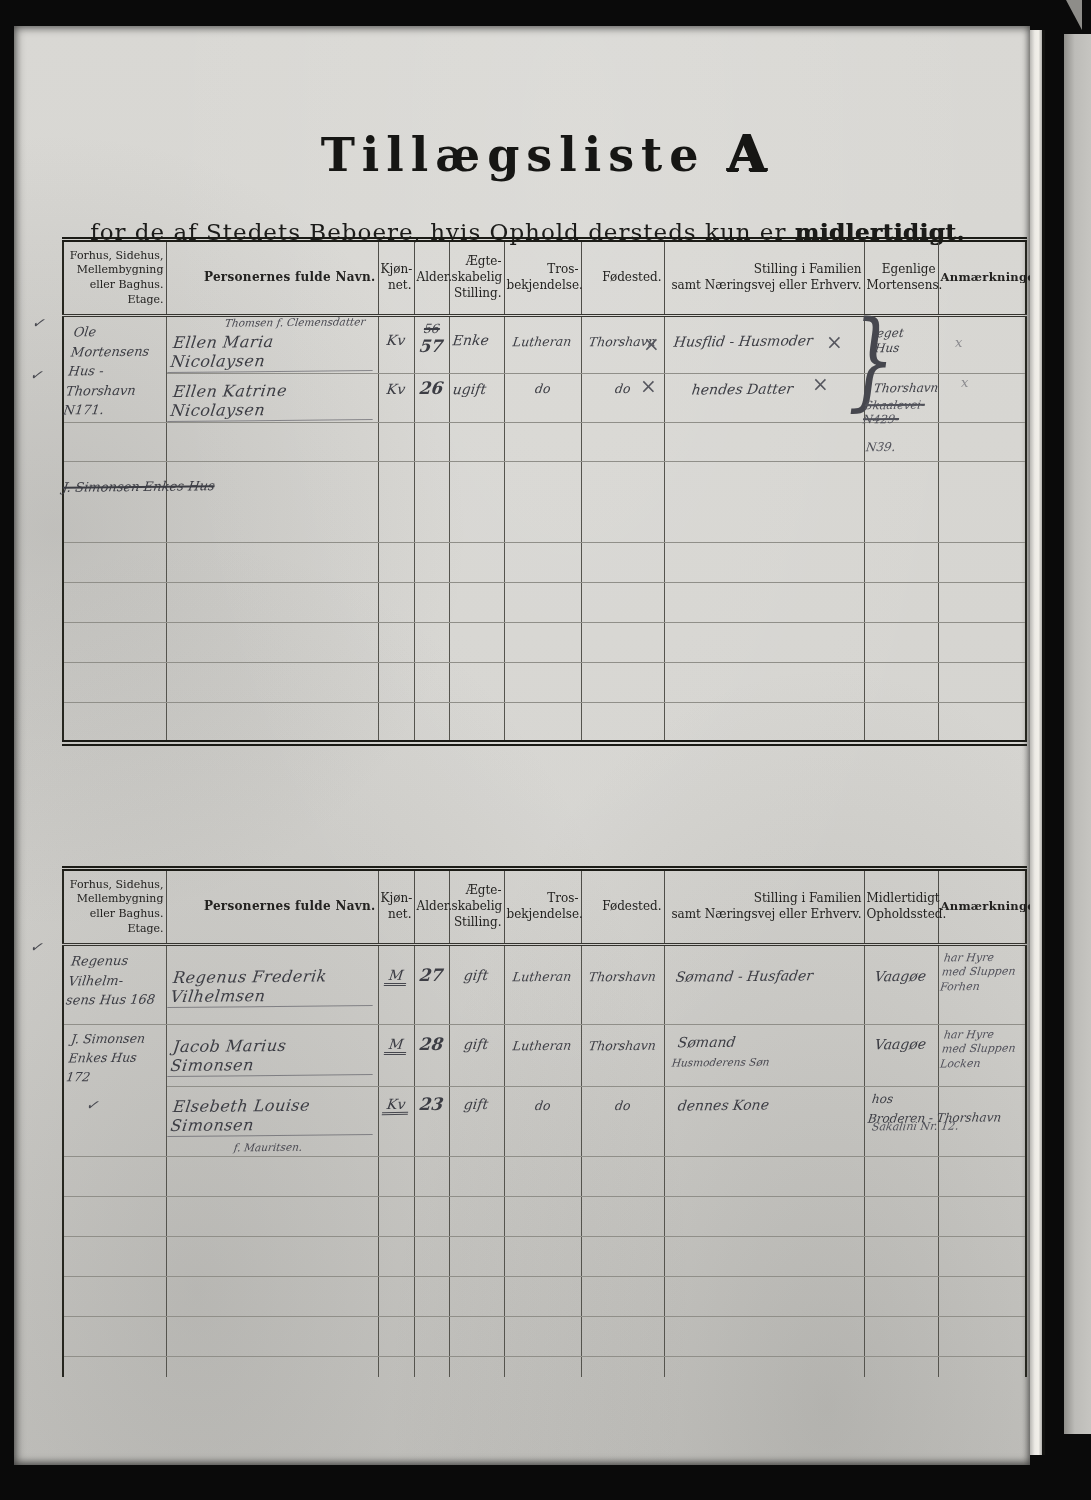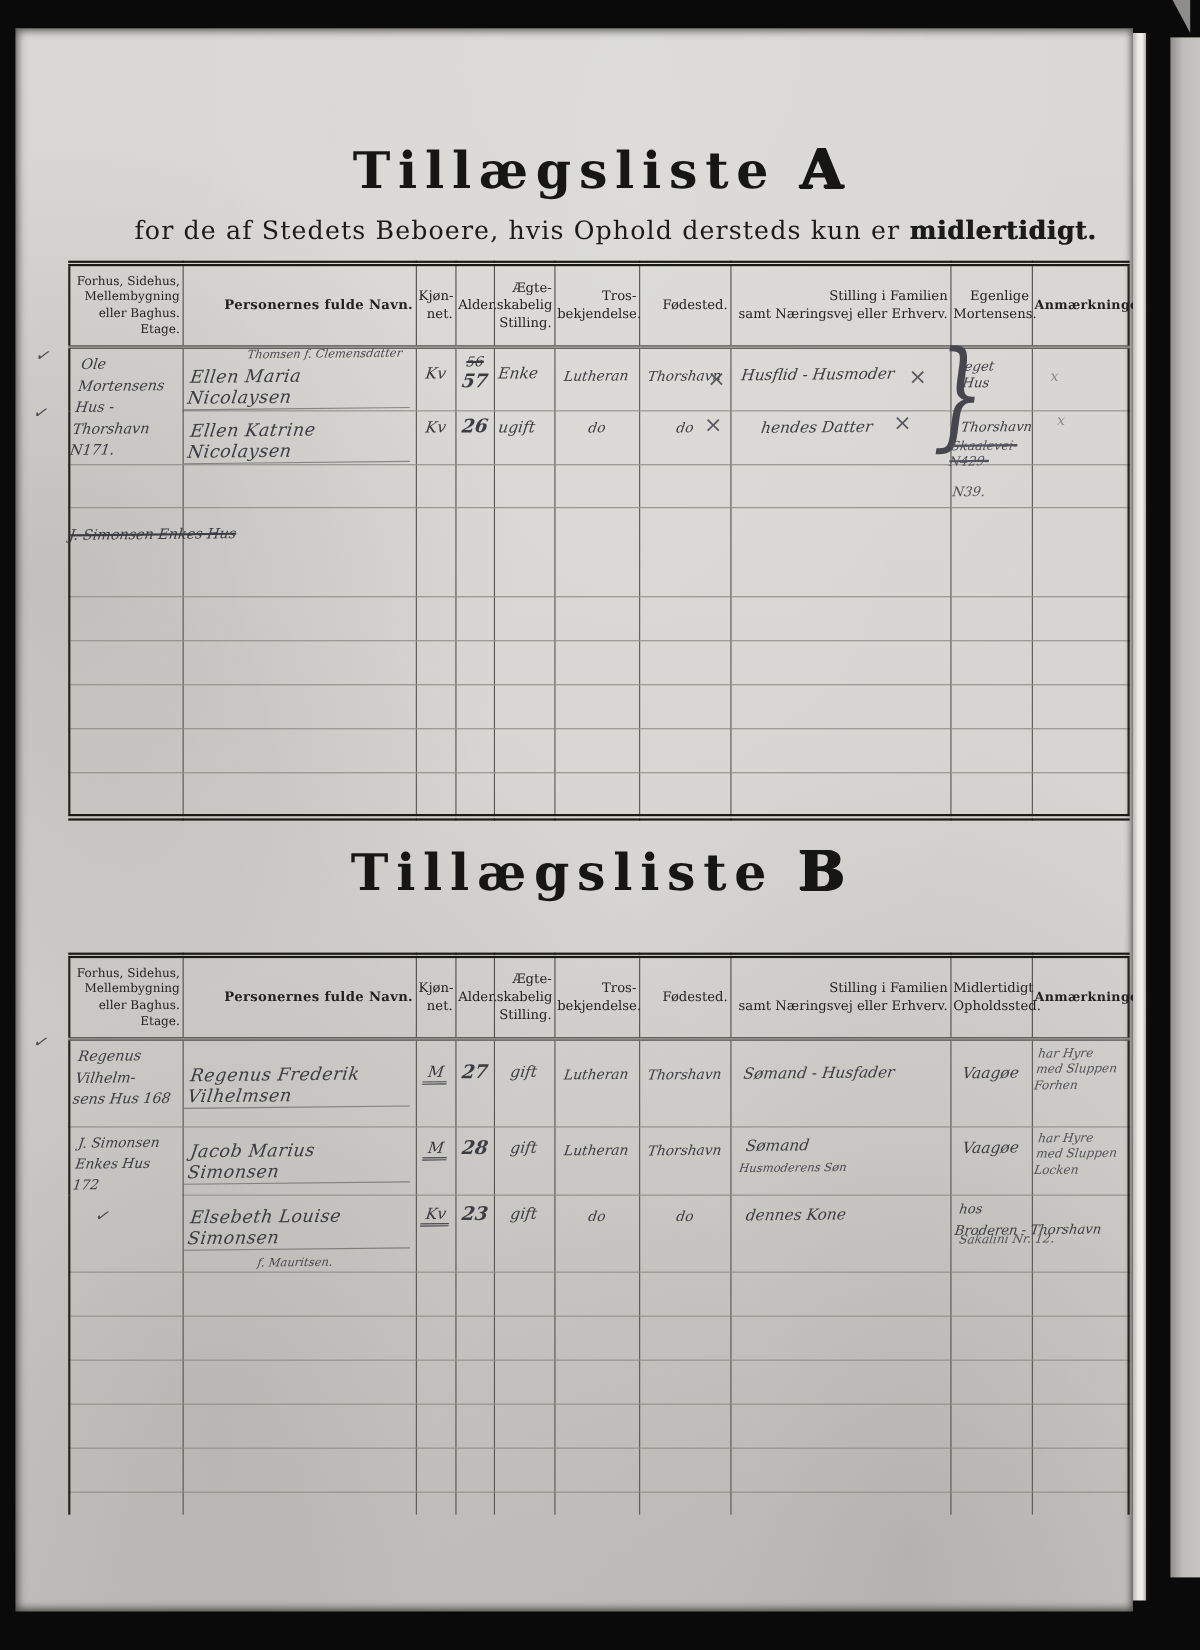--- a/index.html
+++ b/index.html
@@ -20,22 +20,22 @@
         border-right:3px solid #121210;}
   .next-page{position:absolute;left:1064px;top:34px;width:27px;height:1400px;
         background:linear-gradient(90deg,#8f8e8a,#bdbcb8 40%,#c6c5c1);}
   .notch{position:absolute;left:1066px;top:0;width:0;height:0;
         border-left:16px solid transparent;border-top:30px solid #8e8d89;}
   
   .title{position:absolute;left:48px;width:963px;text-align:center;color:#161614;
          font-size:46px;font-weight:bold;letter-spacing:7px;white-space:nowrap;}
   .title .letter{font-size:50px;letter-spacing:0;margin-left:22px;
          text-shadow:1px 0 currentColor,-1px 0 currentColor,0 1px currentColor;}
-  .subtitle{position:absolute;left:64px;width:963px;text-align:center;color:#1b1b19;
-         font-size:23px;letter-spacing:1px;white-space:nowrap;}
+  .subtitle{position:absolute;left:32px;width:963px;text-align:center;color:#1b1b19;
+         font-size:23px;letter-spacing:1px;white-space:nowrap;margin-top:22px;}
   .subtitle b{letter-spacing:.5px;text-shadow:.6px 0 currentColor;}
   
   table.sheet{position:absolute;left:48px;width:963px;table-layout:fixed;
         border-collapse:collapse;border:2px solid #26261f;border-top:5px double #1b1b16;}
   #tableA{top:211px;border-bottom:6px double #1b1b16;}
   #tableB{top:840px;border-bottom:none;}
   .sheet th{font-weight:normal;font-size:12px;line-height:1.32;color:#232220;
         text-align:right;vertical-align:middle;white-space:pre-line;padding:4px 2px;
         border-right:1px solid #4e4d48;border-bottom:3px double #35342f;height:64px;}
   .sheet th.b{font-weight:bold;letter-spacing:.3px;}
@@ -247,21 +247,20 @@
     <span class="fl xmark" style="left:626px;top:348px">×</span>
     <span class="fl xmark" style="left:812px;top:304px">×</span>
     <span class="fl xmark" style="left:798px;top:346px">×</span>
     <span class="fl brace" style="left:834px;top:296px">}</span>
     <span class="fl faint" style="left:941px;top:309px">x</span>
     <span class="fl faint" style="left:947px;top:349px">x</span>
     <span class="fl hw ml struck light" style="left:850px;top:372px;font-size:11.5px">Skaalevei-
 N429-</span>
     <span class="fl hw light" style="left:852px;top:414px;font-size:12px">N39.</span>
 
-    <div class="title" style="top:736px"><span>Tillægsliste</span><span class="letter">B</span></div>
 
     <table class="sheet" id="tableB">
       <colgroup>
         <col style="width:103px">
           <col style="width:212px">
           <col style="width:36px">
           <col style="width:35px">
         <col style="width:55px">
           <col style="width:77px">
           <col style="width:83px">

